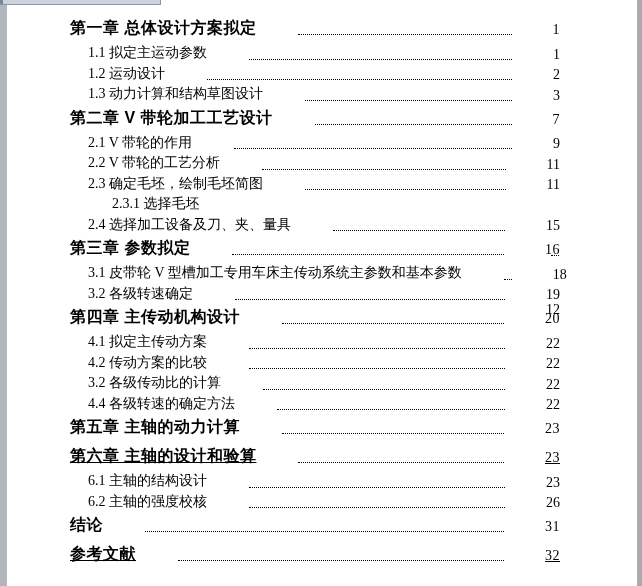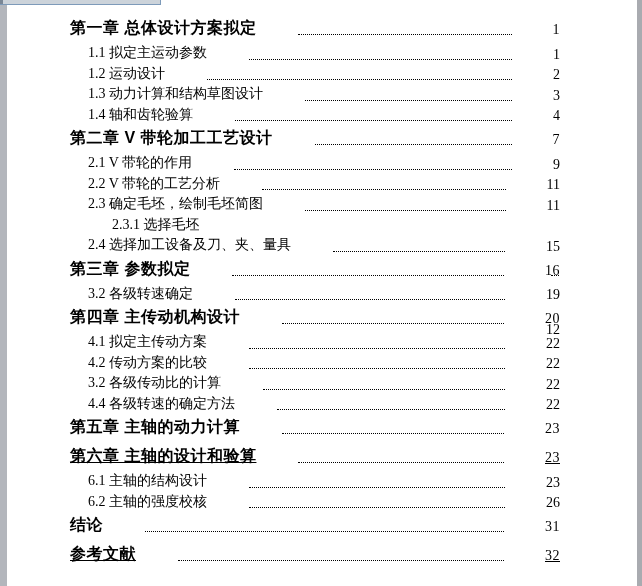--- a/index.html
+++ b/index.html
@@ -109,25 +109,20 @@
       <div class="row lvl2">
     <span class="t">1.2 运动设计</span>
     <span class="dots"></span>
     <span class="p">2</span>
   </div>
       <div class="row lvl2">
     <span class="t">1.3 动力计算和结构草图设计</span>
     <span class="dots"></span>
     <span class="p">3</span>
   </div>
-      <div class="row lvl2">
-    <span class="t">1.4 轴和齿轮验算</span>
-    <span class="dots"></span>
-    <span class="p">4</span>
-  </div>
       <div class="row lvl1">
     <span class="t">第二章 V 带轮加工工艺设计</span>
     <span class="dots"></span>
     <span class="p">7</span>
   </div>
       <div class="row lvl2">
     <span class="t">2.1 V 带轮的作用</span>
     <span class="dots"></span>
     <span class="p">9</span>
   </div>
@@ -148,20 +143,25 @@
   </div>
       <div class="row lvl2">
     <span class="t">2.4 选择加工设备及刀、夹、量具</span>
     <span class="dots"></span>
     <span class="p">15</span>
   </div>
       <div class="row lvl1">
     <span class="t">第三章 参数拟定</span>
     <span class="dots"></span>
     <span class="p">16</span>
+  </div>
+      <div class="row lvl2">
+    <span class="t">3.1 皮带轮 V 型槽加工专用车床主传动系统主参数和基本参数</span>
+    <span class="dots"></span>
+    <span class="p">18</span>
   </div>
       <div class="row lvl2">
     <span class="t">3.2 各级转速确定</span>
     <span class="dots"></span>
     <span class="p">19</span>
   </div>
       <div class="row lvl1">
     <span class="t">第四章 主传动机构设计</span>
     <span class="dots"></span>
     <span class="p">20</span>

